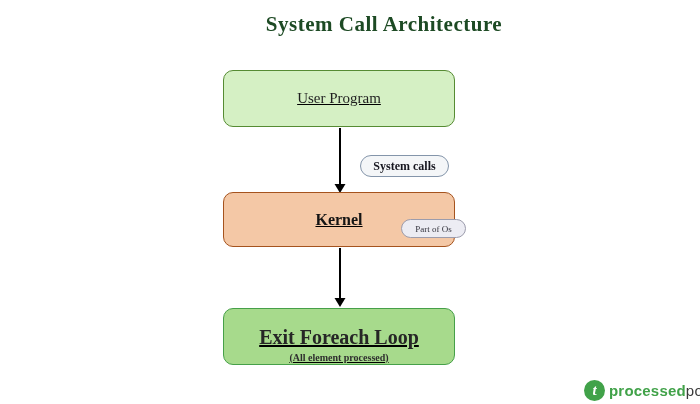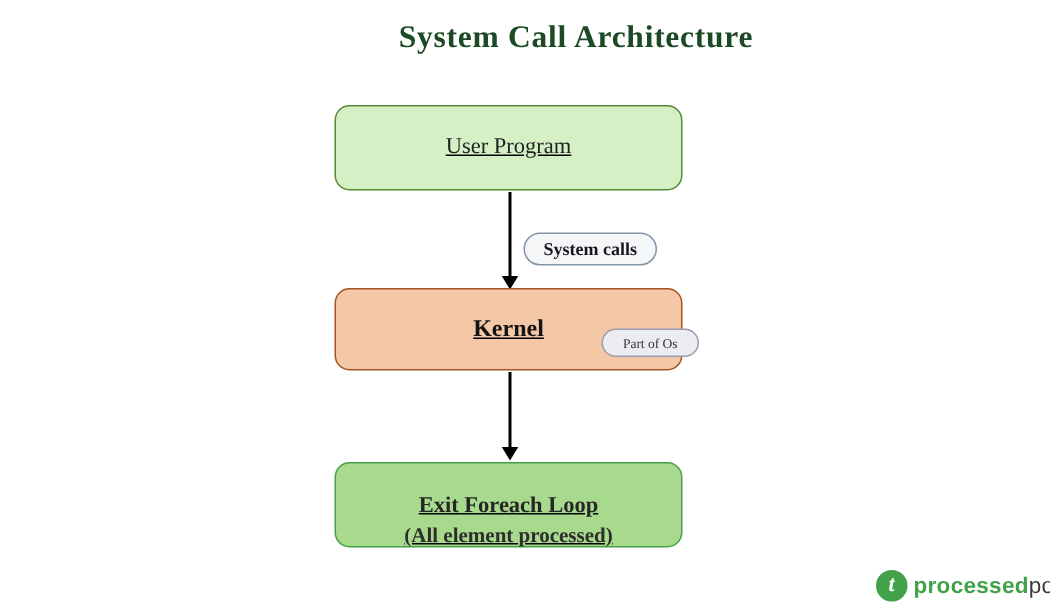--- a/index.html
+++ b/index.html
@@ -21,24 +21,24 @@
     top:70px;height:57px;background:#d5f0c4;border:1.6px solid #568b33;
   }
   .node-user .lbl{font-size:15px;color:#1f1f1f;}
   .node-kernel{
     top:192px;height:55px;background:#f4c8a6;border:1.8px solid #a5531e;
   }
   .node-kernel .lbl{font-size:16px;font-weight:bold;color:#141414;}
   .node-exit{
     top:308px;height:57px;background:#a7da8c;border:1.6px solid #46a049;
   }
-  .node-exit .lbl{font-size:15px;font-weight:bold;color:#262626;line-height:21px;margin-top:21px;}
-  .node-exit .sub{font-size:14px;font-weight:bold;color:#2e2e2e;line-height:20px;}
+  .node-exit .lbl{font-size:20px;font-weight:bold;color:#262626;line-height:21px;margin-top:21px;}
+  .node-exit .sub{font-size:10px;font-weight:bold;color:#2e2e2e;line-height:20px;}
   .pill-syscalls{
-    position:absolute;left:349px;top:155px;width:89px;height:22px;
+    position:absolute;left:360px;top:155px;width:89px;height:22px;
     background:#f4f6f8;border:1px solid #8495aa;border-radius:12px;
     display:flex;align-items:center;justify-content:center;box-sizing:border-box;
     font-size:12px;font-weight:bold;color:#16161f;
   }
   .pill-partofos{
     position:absolute;left:401px;top:219px;width:65px;height:19px;
     background:#ececf3;border:1px solid #9c9cac;border-radius:10px;
     display:flex;align-items:center;justify-content:center;box-sizing:border-box;
     font-size:9px;color:#33333d;
   }

